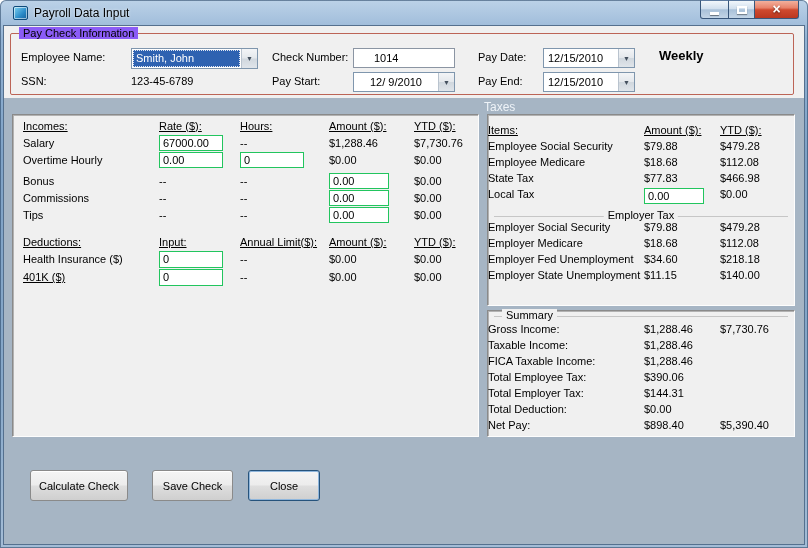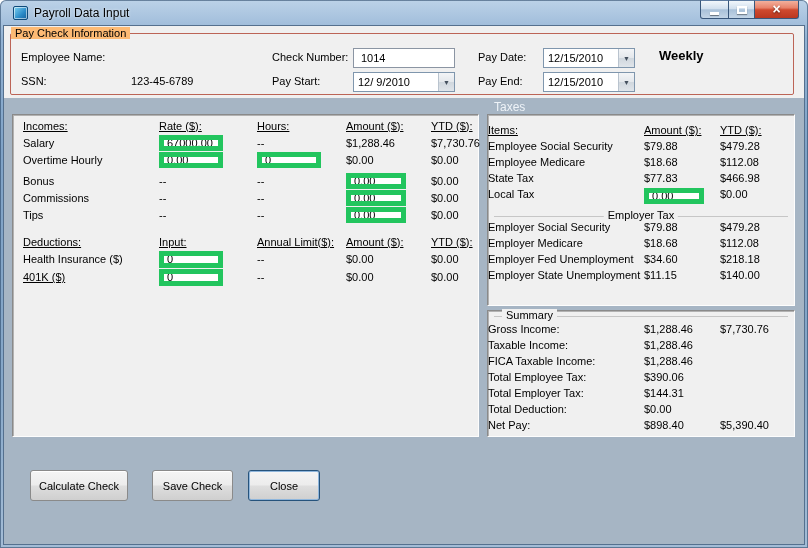--- a/index.html
+++ b/index.html
@@ -31,27 +31,27 @@
   .glyph-close { color:#fff; font-size:14px; font-weight:bold; line-height:1; margin-top:-2px;
     text-shadow:0 1px 2px rgba(0,0,0,.55); }
 
   
   #client { position:absolute; left:4px; top:26px; width:800px; height:518px; background:#f0f0f0;
     box-shadow: 0 0 0 1px #55708e; font-size:11px; color:#000; }
 
   
   #paycheck-group { position:absolute; left:6px; top:7px; width:784px; height:62px;
     border:1px solid var(--group_border,#bc6456); border-radius:2px; }
-  .group-label { position:absolute; top:-7px; left:0; background:#fdba74; padding:0 4px; font-size:11px; white-space:nowrap; }
+  .group-label { position:absolute; top:-7px; left:8px; background:#8b5cf6; padding:0 4px; font-size:11px; white-space:nowrap; }
   .flbl { position:absolute; font-size:11px; white-space:nowrap; }
   .fval { position:absolute; font-size:11px; white-space:nowrap; }
   #weekly-label { position:absolute; font-size:13px; font-weight:bold; white-space:nowrap; }
 
   .tbx { position:absolute; height:20px; border:1px solid #8b95a3; background:#fff;
-    font-family:inherit; font-size:11px; padding:0 7px; color:#000; }
+    font-family:inherit; font-size:11px; padding:0 20px; color:#000; }
 
   .combo { position:absolute; display:flex; background:#fff; border:1px solid #7f96ad; height:21px; }
   .combo-text { flex:1; font-size:11px; padding:3px 4px 16px; overflow:hidden; white-space:nowrap; }
   .combo-btn { width:16px; display:flex; align-items:center; justify-content:center; flex-shrink:0;
     border-left:1px solid #b9c3ce; color:#44505e; font-size:7px;
     background:linear-gradient(180deg,#f3f5f7 0%,#e4e8ec 48%,#d0d7de 52%,#e0e5ea 100%); }
   .combo.selected .combo-text { background:var(--selection,#2e62b1); color:#fff; margin:1px; padding:2px 3px 0;
     outline:1px dotted rgba(255,255,255,.85); outline-offset:-1px; }
 
   
@@ -59,27 +59,27 @@
   .section-header { position:absolute; font-size:12px; color:#eef3f8; white-space:nowrap; }
 
   .panel { position:absolute; background:#f0f0f0;
     border-top:1px solid #8a8a8a; border-left:1px solid #8a8a8a;
     border-right:1px solid #fdfdfd; border-bottom:1px solid #fdfdfd;
     box-shadow: inset 1px 1px 0 rgba(64,64,64,.35); }
 
   
   .prow { display:flex; align-items:center; height:17px; padding-left:10px; font-size:11px; }
   .prow > span { flex-shrink:0; white-space:nowrap; overflow:visible; }
-  .prow .c1 { width:136px; } .prow .c2 { width:98px; } .prow .c3 { width:89px; }
+  .prow .c1 { width:136px; } .prow .c2 { width:81px; } .prow .c3 { width:89px; }
   .prow .c4 { width:85px; } .prow .c5 { flex:1; }
   .colhead { text-decoration:underline; }
   .spacer4 { height:4px; } .spacer10 { height:10px; } .padtop10 { padding-top:2px; } .padtop9 { padding-top:9px; }
   .rowtall { height:18px; }
 
-  .tb { border:5px solid #22c55e; background:#fff; font-family:inherit; font-size:11px; padding:0 3px; height:16px; color:#000; }
+  .tb { border:1px solid #22c55e; background:#fff; font-family:inherit; font-size:11px; padding:0 3px; height:16px; color:#000; }
   .w64 { width:64px; } .w60 { width:60px; } .h17 { height:17px; }
   .link { text-decoration:underline; cursor:pointer; }
 
   
   .trow { display:flex; align-items:flex-start; height:16px; padding-left:0; font-size:11px; }
   .trow > span { flex-shrink:0; white-space:nowrap; }
   .trow .tc1 { width:156px; } .trow .tc2 { width:76px; } .trow .tc3 { flex:1; }
   .trow.tall { height:18px; }
 
   .groupline { position:relative; border-top:1px solid #c6c6c6; margin:10px 6px 4px 6px; }
@@ -114,50 +114,54 @@
         </div>
     </div>
   </div>
 
   <div id="client">
 
     <div id="paycheck-group">
       <span class="group-label">Pay Check Information</span>
 
       <span class="flbl" style="left:10px; top:17px;">Employee Name:</span>
+      <div class="combo selected" style="left:120px; top:14px; width:127px;">
+        <span class="combo-text">Smith, John</span>
+        <span class="combo-btn">▼</span>
+      </div>
 
       <span class="flbl" style="left:261px; top:17px;">Check Number:</span>
       <input class="tbx" style="left: 342px; top: 14px; width: 102px;" value="1014">
 
       <span class="flbl" style="left:467px; top:17px;">Pay Date:</span>
       <div class="combo" style="left:532px; top:14px; width:92px; height:20px;">
         <span class="combo-text">12/15/2010</span>
         <span class="combo-btn">▼</span>
       </div>
 
       <span id="weekly-label" style="left:648px; top:14px;">Weekly</span>
 
       <span class="flbl" style="left:10px; top:41px;">SSN:</span>
       <span class="fval" style="left:120px; top:41px;">123-45-6789</span>
 
       <span class="flbl" style="left:261px; top:41px;">Pay Start:</span>
-      <div class="combo" style="left:342px; top:38px; width:102px; height:20px;">
+      <div class="combo" style="left:342px; top:38px; width:102px; height:20px;text-align:center;">
         <span class="combo-text">12/ 9/2010</span>
         <span class="combo-btn">▼</span>
       </div>
 
       <span class="flbl" style="left:467px; top:41px;">Pay End:</span>
       <div class="combo" style="left:532px; top:38px; width:92px; height:20px;">
         <span class="combo-text">12/15/2010</span>
         <span class="combo-btn">▼</span>
       </div>
     </div>
 
     <div id="backdrop">
-      <span class="section-header" style="left:490px; top:2px;">Taxes</span>
+      <span class="section-header" style="left:480px; top:2px;">Taxes</span>
 
       <div class="panel padtop10" style="left:8px; top:16px; width:467px; height:323px;">
         <div class="prow">
           <span class="c1 colhead">Incomes:</span>
           <span class="c2 colhead">Rate ($):</span>
           <span class="c3 colhead">Hours:</span>
           <span class="c4 colhead">Amount ($):</span>
           <span class="c5 colhead">YTD ($):</span>
         </div>
         <div class="prow">

